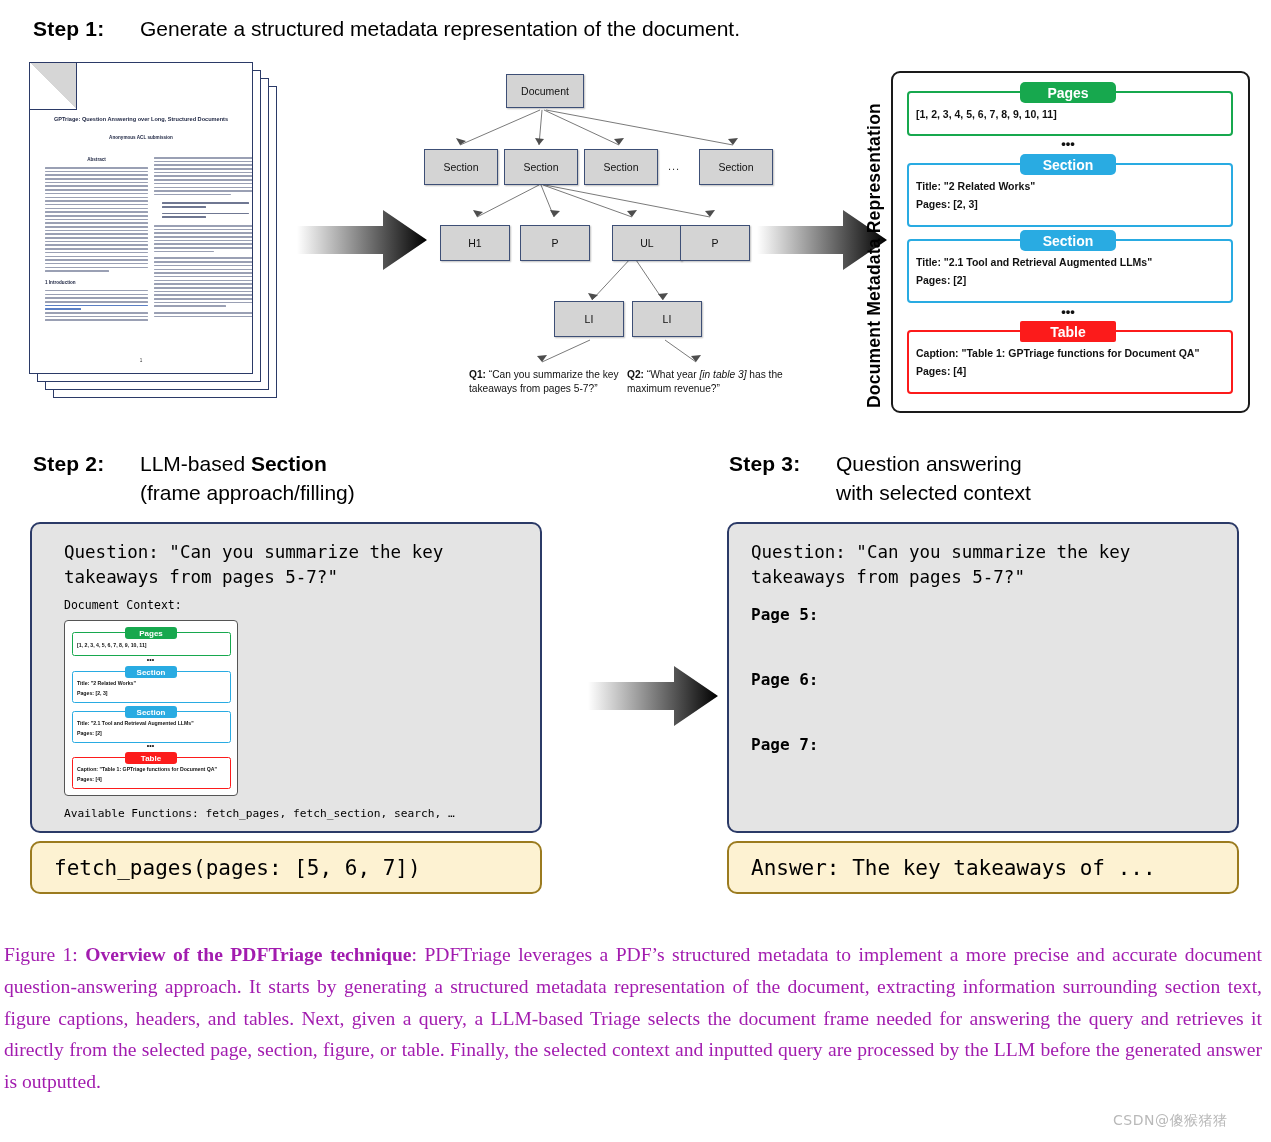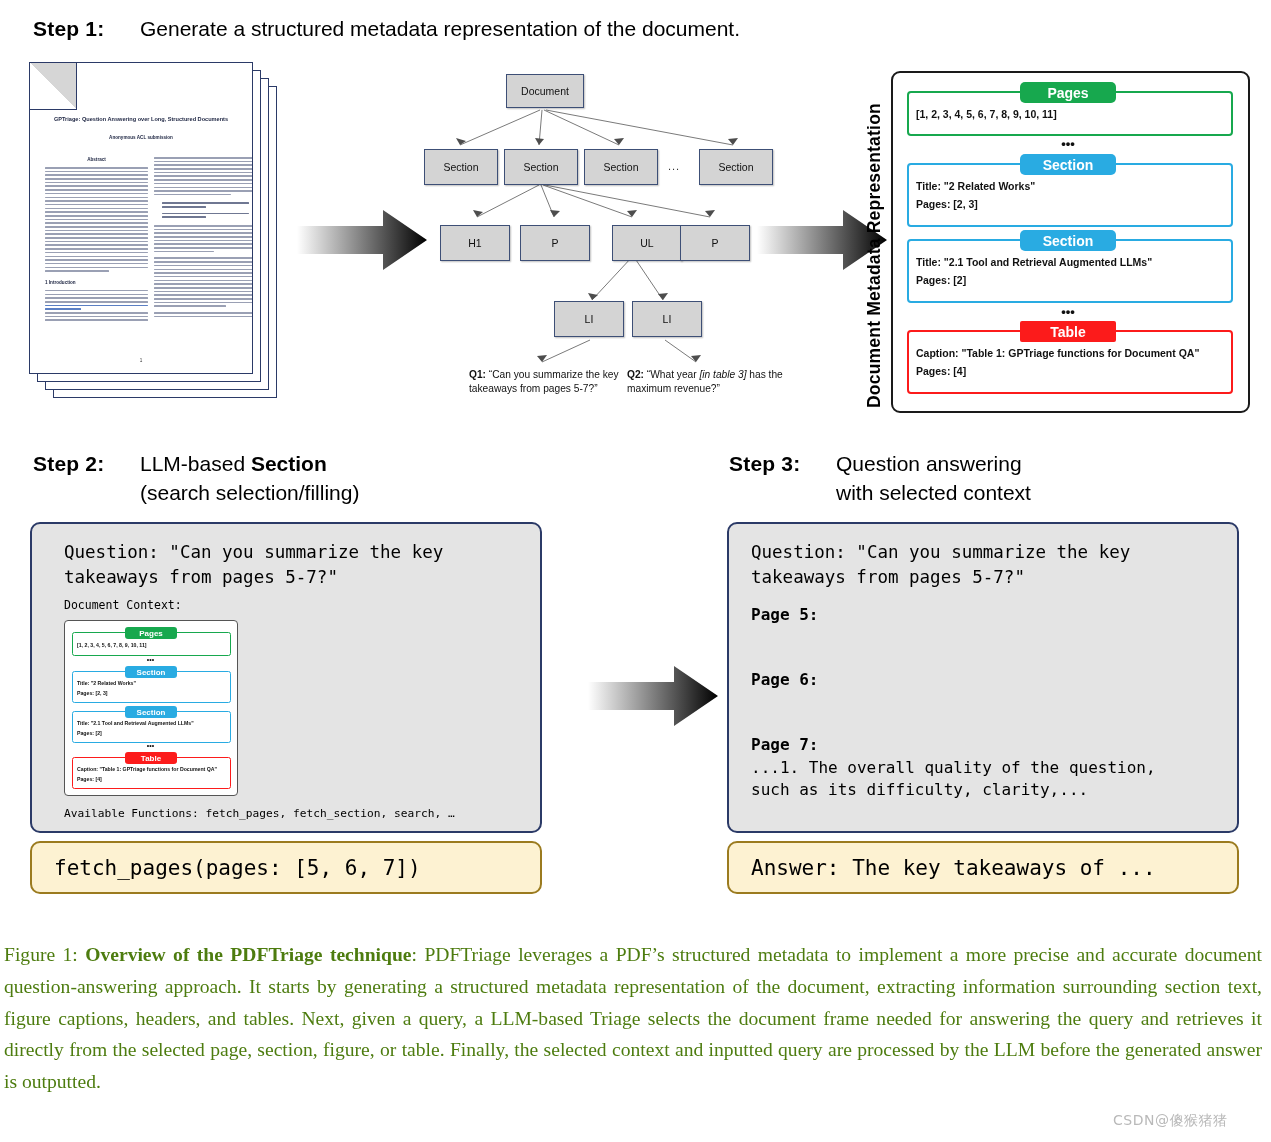--- a/index.html
+++ b/index.html
@@ -72,21 +72,21 @@
               font-weight:bold;font-size:8px;display:flex;
               align-items:center;justify-content:center;}
   .mini-line{position:absolute;font-size:5.2px;font-weight:bold;color:#111;
              white-space:nowrap;}
   .mini-dots{position:absolute;font-size:7px;font-weight:bold;color:#111;
              text-align:center;}
 
   
   .caption{position:absolute;font-family:"Liberation Serif",serif;
            font-size:19.6px;line-height:31.8px;text-align:justify;
-           text-align-last:left;color:#4d7c0f;}
+           text-align-last:left;color:#a21caf;}
   .caption b{font-weight:bold;}
 
   .wmark{position:absolute;font-size:14px;color:#b9b9b9;
          font-family:"DejaVu Sans",sans-serif;letter-spacing:.5px;}
 </style>
 </head>
 <body>
 
 <div class="abs step-label" style="left:33px;top:17px;">Step 1:</div>
 <div class="abs step-text" style="left:140px;top:17px;">Generate a structured metadata representation of the document.</div>
@@ -310,21 +310,21 @@
   <div class="mbox" style="left:14px;top:257px;width:322px;height:60px;border:2px solid #fc1b1b;"></div>
   <div class="mbadge" style="left:127px;top:248px;width:96px;height:21px;background:#fc1b1b;font-size:14px;border-radius:2px;">Table</div>
   <div class="mline" style="left:23px;top:274px;font-size:10.5px;">Caption: "Table 1: GPTriage functions for Document QA"</div>
   <div class="mline" style="left:23px;top:292px;font-size:10.5px;">Pages: [4]</div>
 </div>
 
 <div class="abs step-label" style="left:33px;top:452px;">Step 2:</div>
 <div class="abs step-text" style="left:140px;top:452px;">
   <span>LLM-based </span><b>Section</b>
 </div>
-<div class="abs step-text" style="left:140px;top:481px;">(search selection/filling)</div>
+<div class="abs step-text" style="left:140px;top:481px;">(frame approach/filling)</div>
 
 <div class="abs step-label" style="left:729px;top:452px;">Step 3:</div>
 <div class="abs step-text" style="left:836px;top:452px;">Question answering</div>
 <div class="abs step-text" style="left:836px;top:481px;">with selected context</div>
 
 <div class="panel" style="left:30px;top:522px;width:508px;height:307px;">
 
   <div class="q-big mono" style="left:32px;top:16px;">Question: "Can you summarize the key</div>
   <div class="q-big mono" style="left:32px;top:41px;">takeaways from pages 5-7?"</div>
 
@@ -376,22 +376,20 @@
 <div class="panel" style="left:727px;top:522px;width:508px;height:307px;">
 
   <div class="q-big mono" style="left:22px;top:16px;">Question: "Can you summarize the key</div>
   <div class="q-big mono" style="left:22px;top:41px;">takeaways from pages 5-7?"</div>
 
   <div class="pg-head mono" style="left:22px;top:81px;">Page 5:</div>
 
   <div class="pg-head mono" style="left:22px;top:146px;">Page 6:</div>
 
   <div class="pg-head mono" style="left:22px;top:211px;">Page 7:</div>
-  <div class="pg-body mono" style="left:22px;top:233px;">...1. The overall quality of the question,
-such as its difficulty, clarity,...</div>
 </div>
 
 <div class="ans-box" style="left:727px;top:841px;width:508px;height:49px;">
   <span class="ans-txt mono">Answer: The key takeaways of ...</span>
 </div>
 
 <div class="caption" style="left:4px;top:939px;width:1258px;">
   <span>Figure 1: </span><b>Overview of the PDFTriage technique</b><span>: PDFTriage leverages a PDF’s structured metadata to implement a more precise and accurate document question-answering approach. It starts by generating a structured metadata representation of the document, extracting information surrounding section text, figure captions, headers, and tables. Next, given a query, a LLM-based Triage selects the document frame needed for answering the query and retrieves it directly from the selected page, section, figure, or table.  Finally, the selected context and inputted query are processed by the LLM before the generated answer is outputted.</span>
 </div>
 

